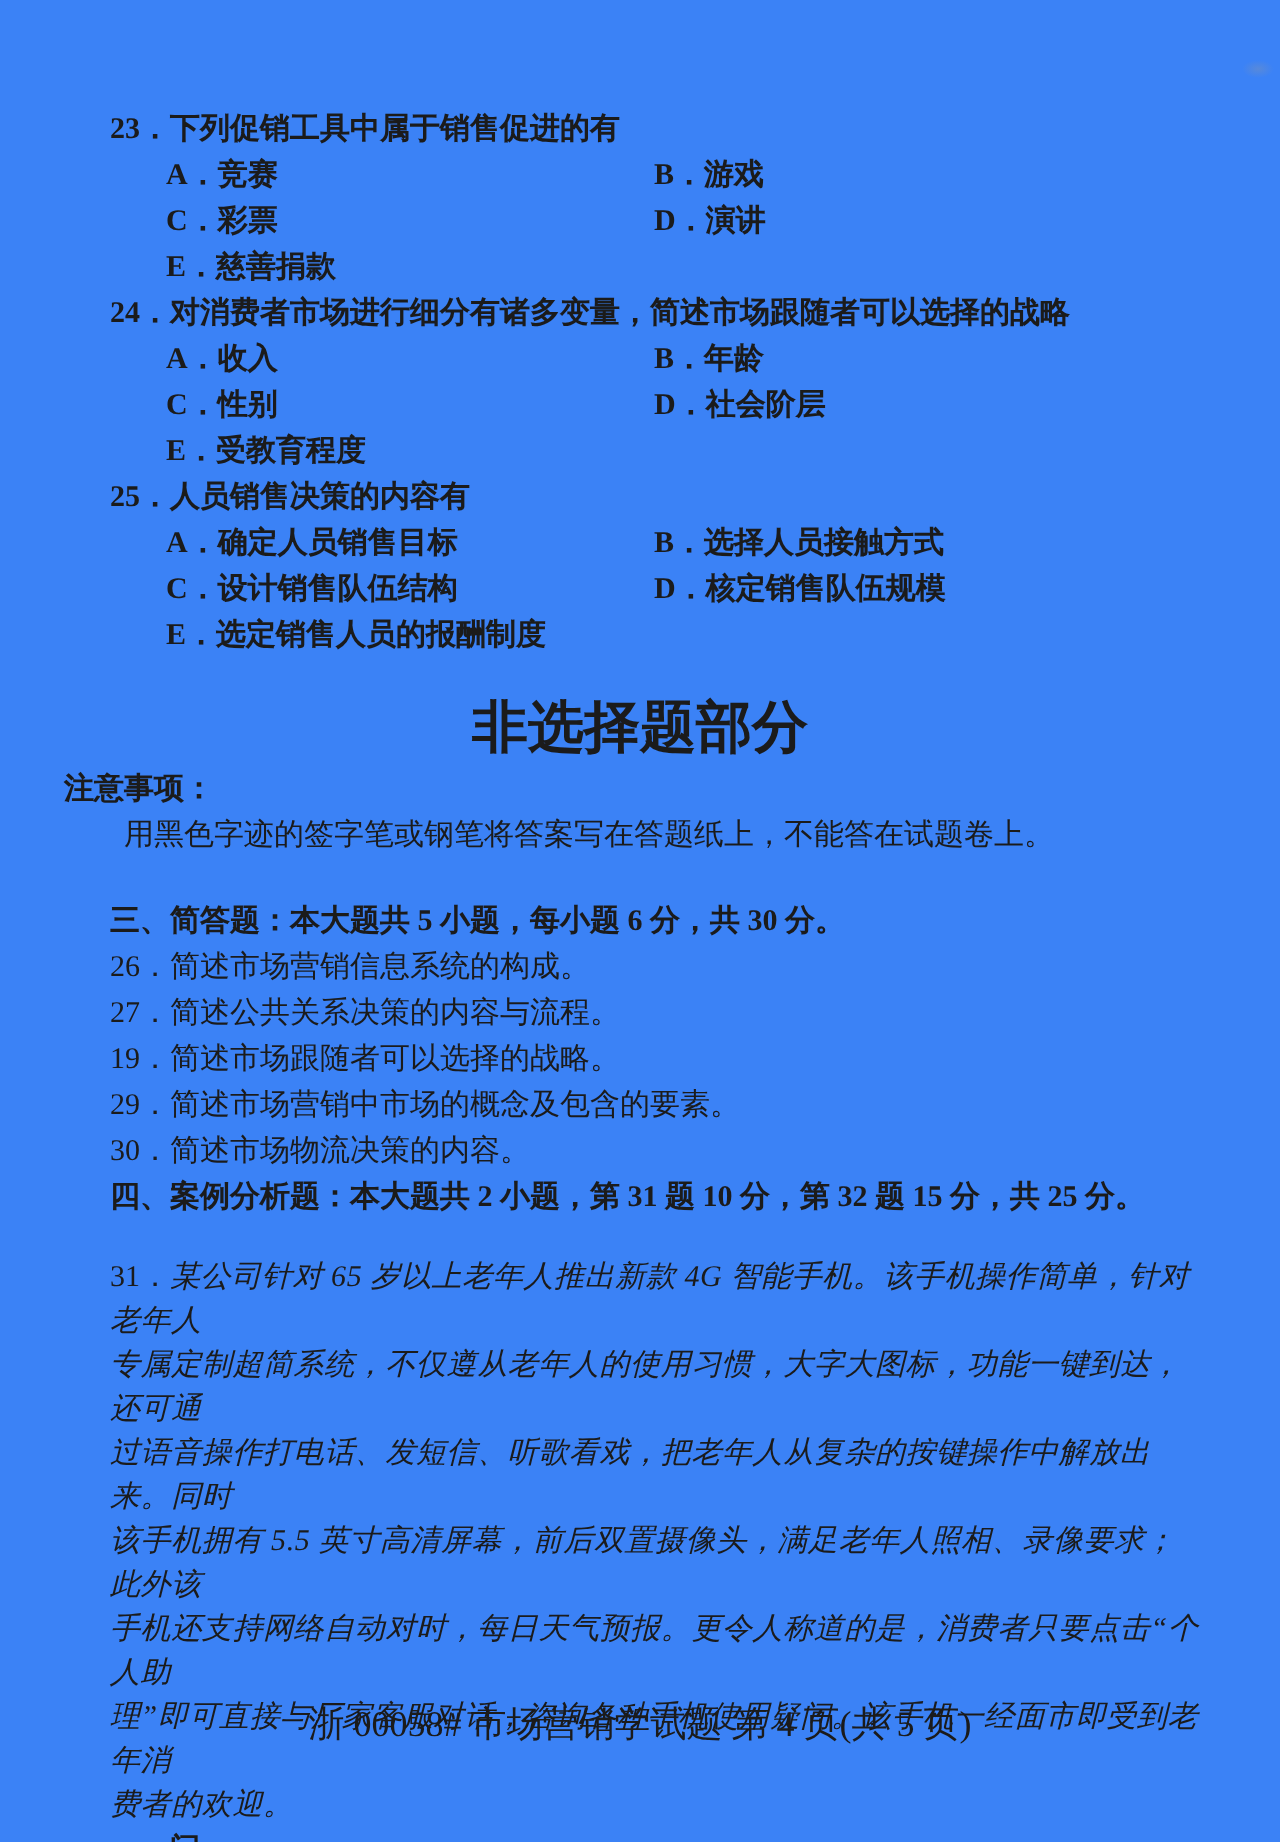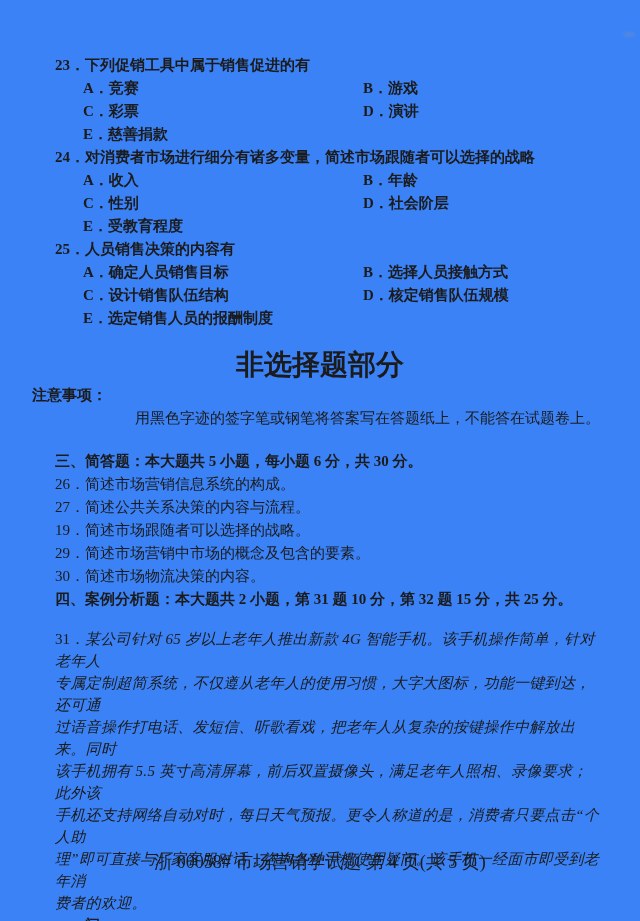--- a/index.html
+++ b/index.html
@@ -33,41 +33,40 @@
     padding-left: 55px;
     padding-right: 40px;
     font-weight: bold;
     line-height: 23px;
   }
   .stem-line { white-space: nowrap; }
   .qnum { display: inline-block; width: 30px; }
   .opt-row {
     display: flex;
     padding-left: 28px;
-    gap: 36px;
   }
   .opt-col1 { width: 244px; flex: 0 0 244px; }
   .opt-col2 { flex: 1; }
   
   .section-heading {
     margin-top: 22px;
     text-align: center;
     font-size: 28px;
     font-weight: bold;
     line-height: 26px;
   }
   
   .notice {
     margin-top: 6px;
     padding-left: 32px;
     padding-right: 40px;
     line-height: 23px;
   }
   .notice-title { font-weight: bold; }
-  .notice-body { padding-left: 30px; text-align: right; }
+  .notice-body { padding-left: 30px; }
   
   .short-answer {
     margin-top: 20px;
     padding-left: 55px;
     padding-right: 40px;
     line-height: 23px;
   }
   .sa-header { font-weight: bold; }
   
   .case-analysis {

